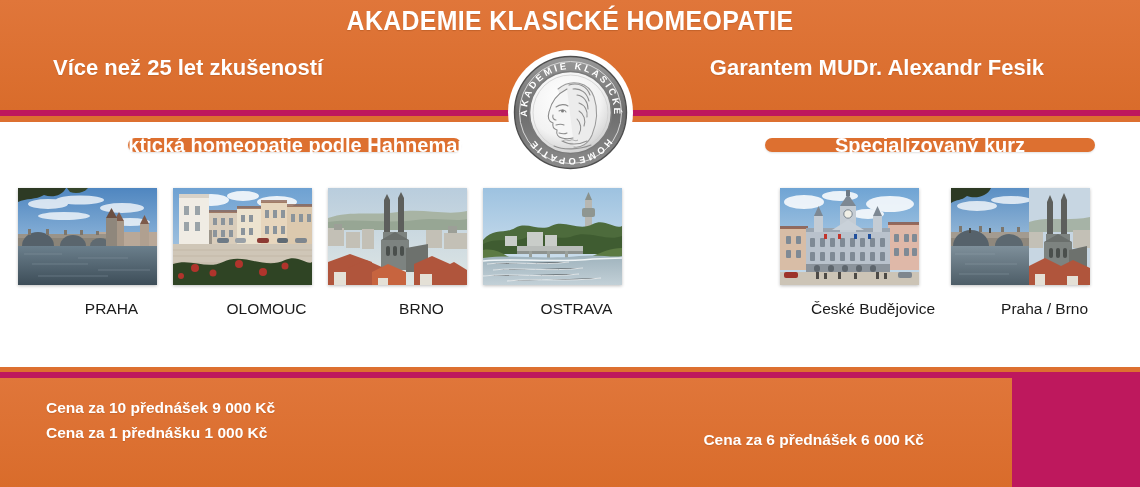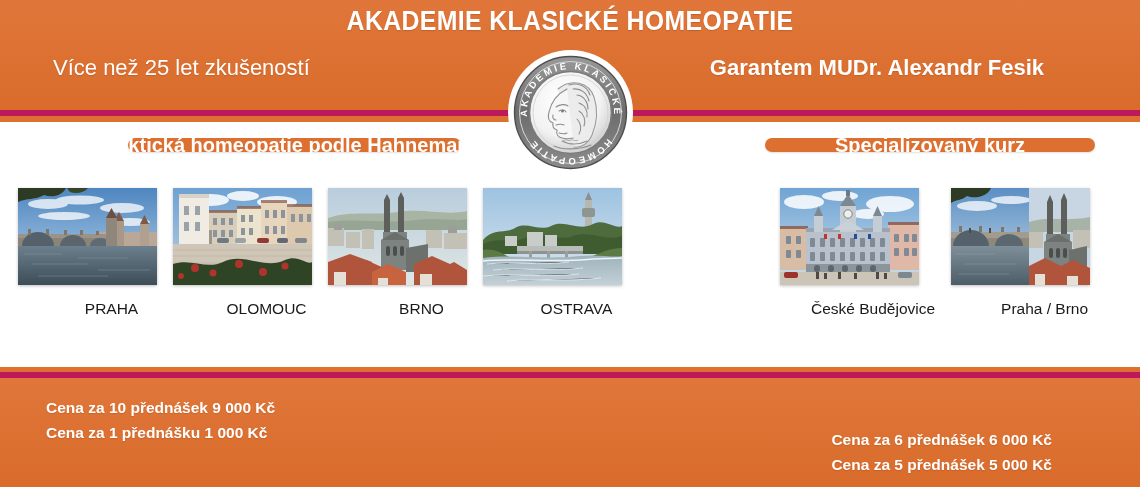--- a/index.html
+++ b/index.html
@@ -40,21 +40,21 @@
     text-shadow: 0 1px 1px rgba(120,50,10,0.25);
     transform: scaleX(0.92);
     transform-origin: center top;
     white-space: nowrap;
   }
   .header-left {
     position: absolute;
     left: 53px; top: 55px;
     color: #ffffff;
     font-size: 22px;
-    font-weight: normal;
+    font-weight: bold;
     white-space: nowrap;
     text-shadow: 0 1px 1px rgba(120,50,10,0.22);
   }
   .header-right {
     position: absolute;
     right: 96px; top: 55px;
     color: #ffffff;
     font-size: 22px;
     font-weight: bold;
     white-space: nowrap;
@@ -145,21 +145,21 @@
     color: #1a1a1a;
     white-space: nowrap;
     font-family: "Liberation Sans", sans-serif;
     margin-left: 48px;
   }
 
   
   .footer {
     position: absolute;
     left: 0; top: 378px;
-    width: 1140px;
+    width: 1012px;
     height: 109px;
     background: #dd7030;
     background-image: linear-gradient(180deg, #e0763a 0%, #d96c2b 100%);
   }
   .price-col {
     position: absolute;
     top: 17px;
     color: #ffffff;
     font-size: 15.5px;
     font-weight: bold;
@@ -745,18 +745,17 @@
   <div class="rule-bottom"></div>
 
   <div class="footer">
     <div class="price-col price-left">
       <div>Cena za 10 přednášek 9 000 Kč</div>
       <div>Cena za 1  přednášku 1 000 Kč</div>
     </div>
 
     <div class="price-col price-right">
       <div>Cena za 6 přednášek 6 000 Kč</div>
-      <div>Cena za 5 přednášek 5 000 Kč</div>
     </div>
 
   </div>
 
 </div>
 
 </body></html>

